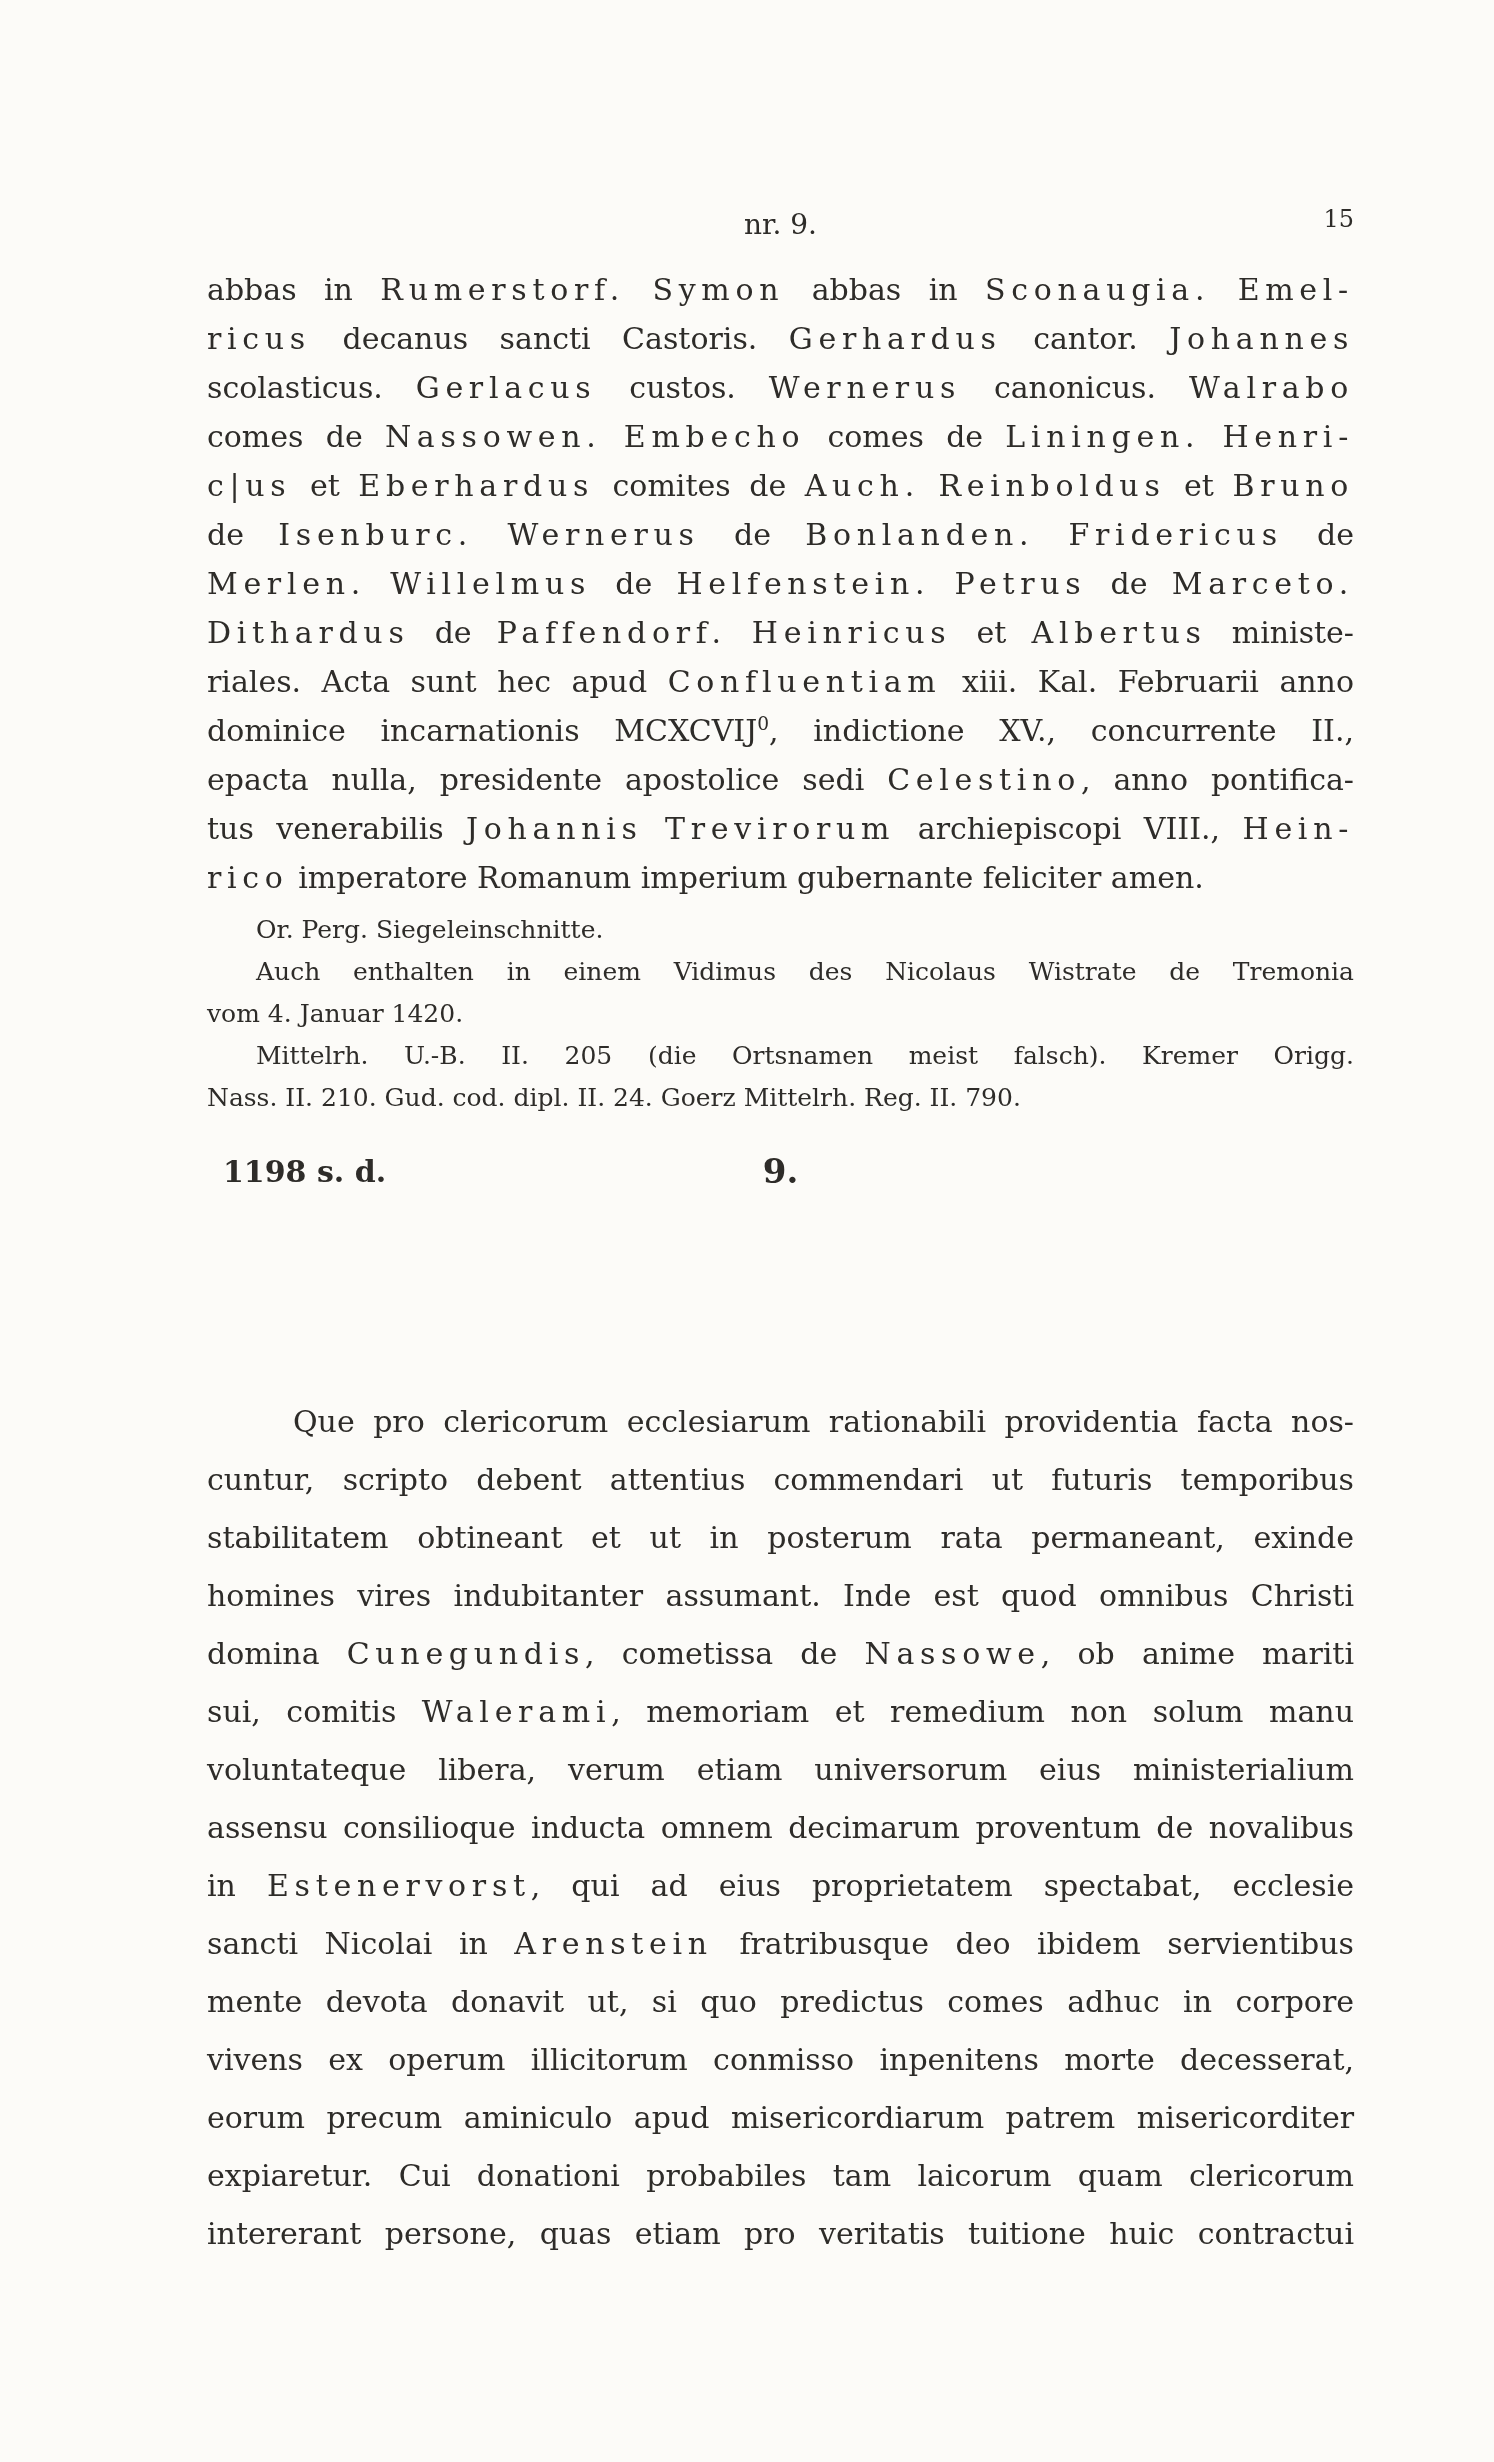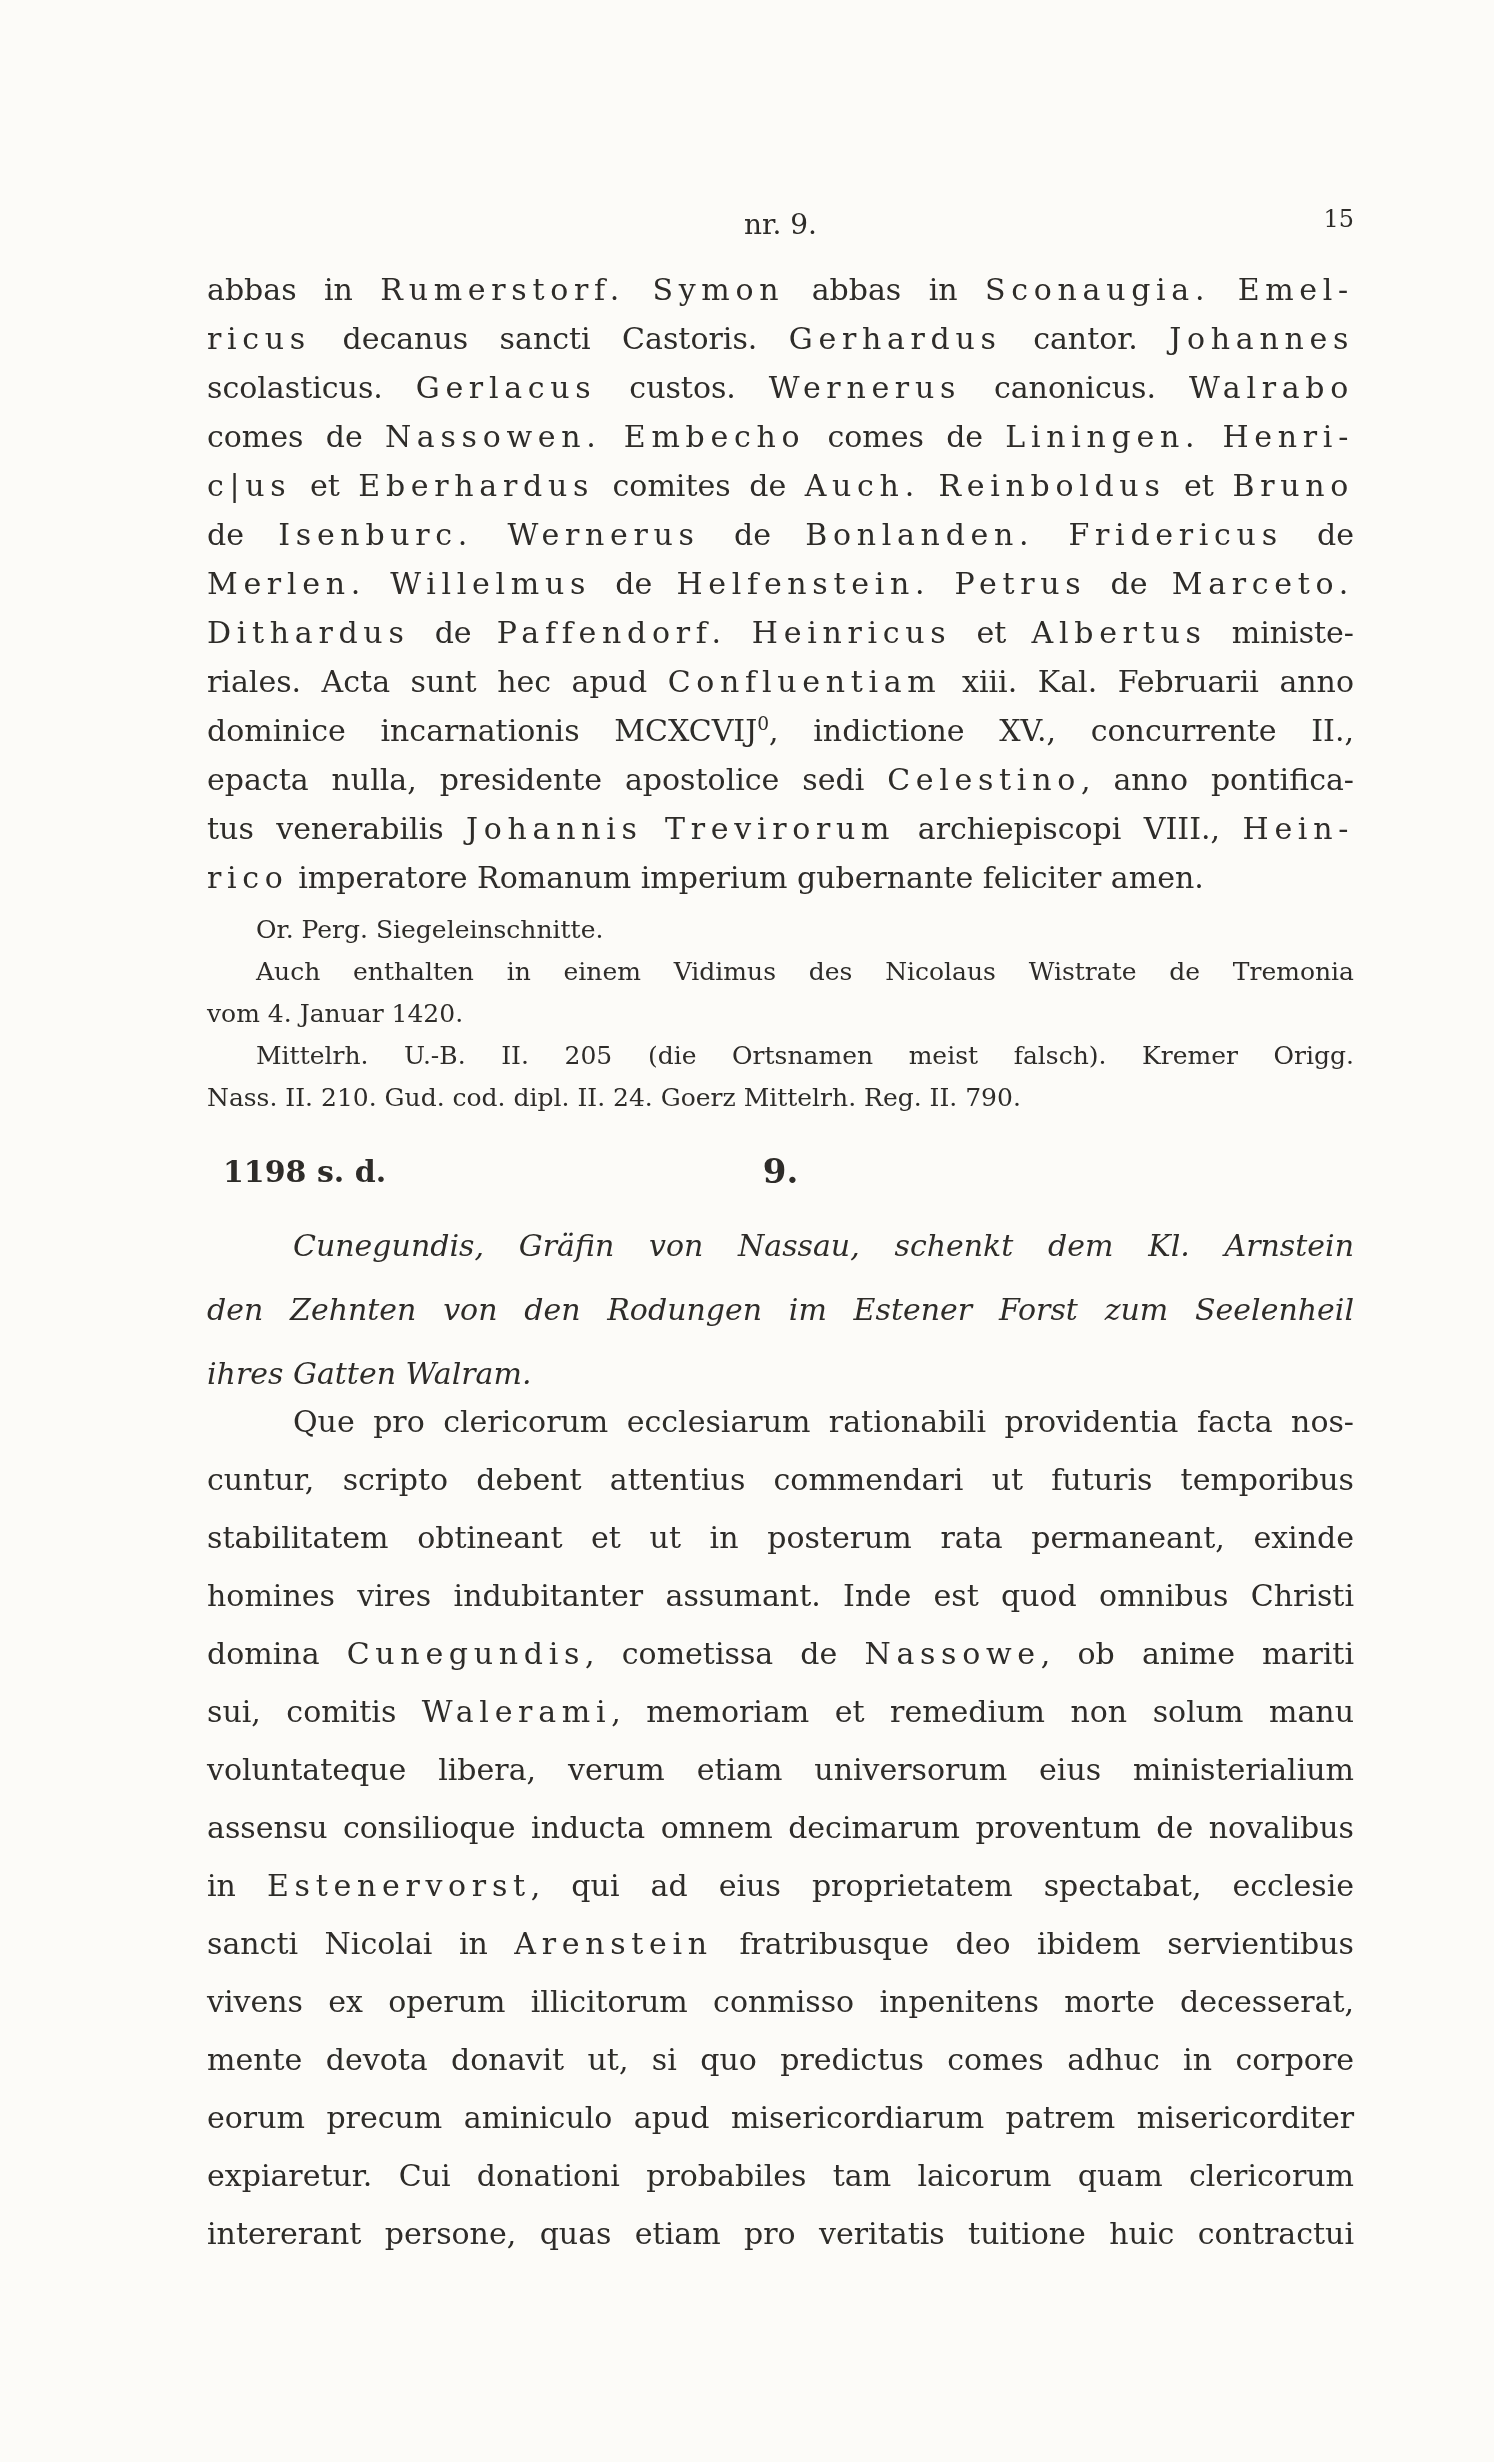--- a/index.html
+++ b/index.html
@@ -92,38 +92,33 @@
       <div class="line last">vom 4. Januar 1420.</div>
       <div class="line" style="padding-left: 49px;">Mittelrh. U.-B. II. 205 (die Ortsnamen meist falsch). Kremer Origg.</div>
       <div class="line last">Nass. II. 210. Gud. cod. dipl. II. 24. Goerz Mittelrh. Reg. II. 790.</div>
     </div>
 
   <div class="block sectionrow">
     <span class="date">1198 s. d.</span>
     <span class="num">9.</span>
   </div>
 
-  <div class="block regest">
-      <div class="line" style="padding-left: 86px;">Cunegundis, Gräfin von Nassau, schenkt dem Kl. Arnstein</div>
-      <div class="line">den Zehnten von den Rodungen im Estener Forst zum Seelenheil</div>
-      <div class="line last">ihres Gatten Walram.</div>
-    </div>
 
   <div class="block para2">
       <div class="line" style="padding-left: 86px;">Que pro clericorum ecclesiarum rationabili providentia facta nos-</div>
       <div class="line">cuntur, scripto debent attentius commendari ut futuris temporibus</div>
       <div class="line">stabilitatem obtineant et ut in posterum rata permaneant, exinde</div>
       <div class="line">homines vires indubitanter assumant. Inde est quod omnibus Christi</div>
       <div class="line">domina <span class="sp">Cunegundis</span>, cometissa de <span class="sp">Nassowe</span>, ob anime mariti</div>
       <div class="line">sui, comitis <span class="sp">Walerami</span>, memoriam et remedium non solum manu</div>
       <div class="line">voluntateque libera, verum etiam universorum eius ministerialium</div>
       <div class="line">assensu consilioque inducta omnem decimarum proventum de novalibus</div>
       <div class="line">in <span class="sp">Estenervorst</span>, qui ad eius proprietatem spectabat, ecclesie</div>
       <div class="line">sancti Nicolai in <span class="sp">Arenstein</span> fratribusque deo ibidem servientibus</div>
+      <div class="line">mente devota donavit ut, si quo predictus comes adhuc in corpore</div>
       <div class="line">vivens ex operum illicitorum conmisso inpenitens morte decesserat,</div>
-      <div class="line">mente devota donavit ut, si quo predictus comes adhuc in corpore</div>
       <div class="line">eorum precum aminiculo apud misericordiarum patrem misericorditer</div>
       <div class="line">expiaretur. Cui donationi probabiles tam laicorum quam clericorum</div>
       <div class="line">intererant persone, quas etiam pro veritatis tuitione huic contractui</div>
     </div>
 
 </div>
 
 
 </body></html>

